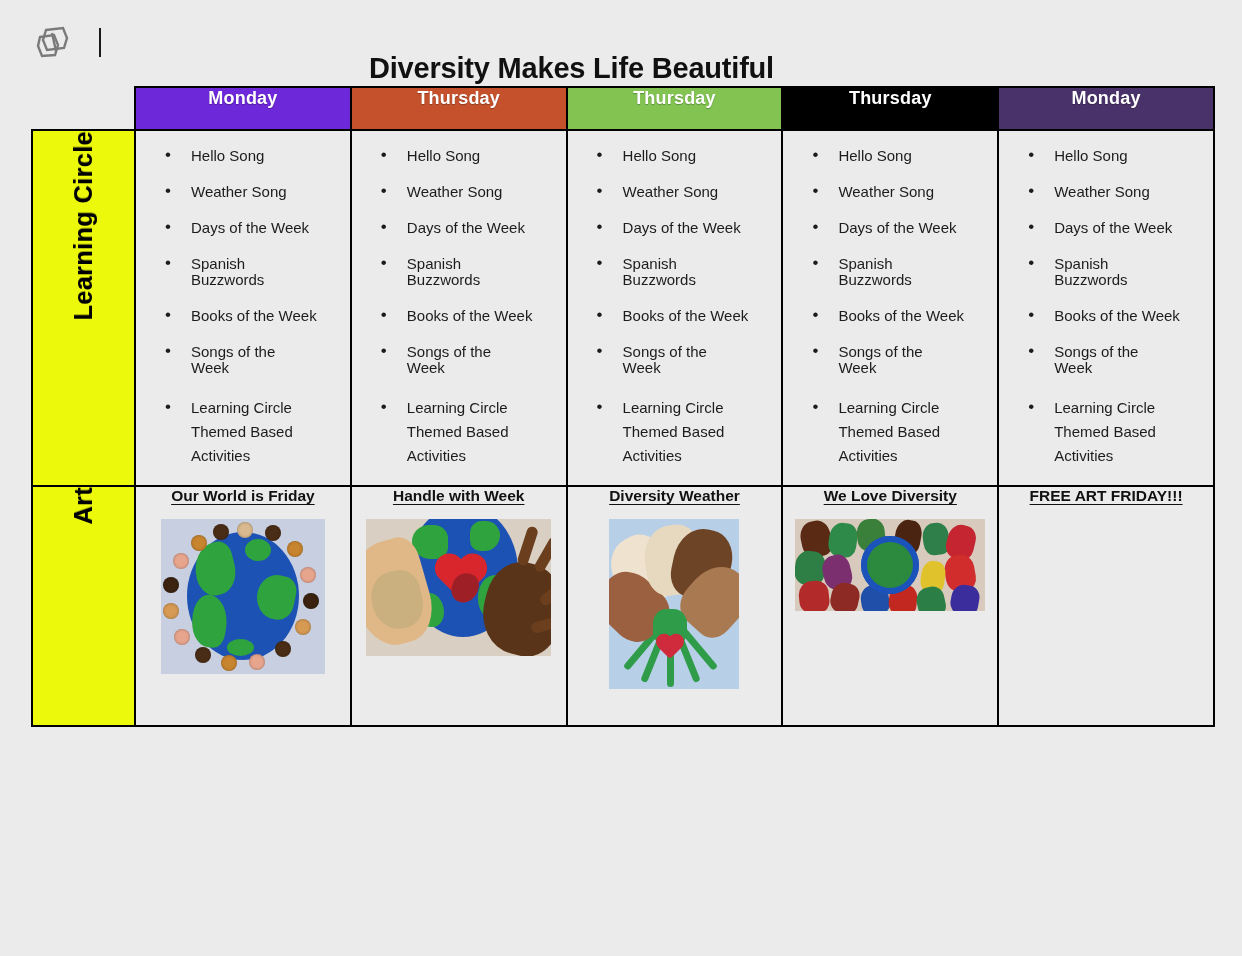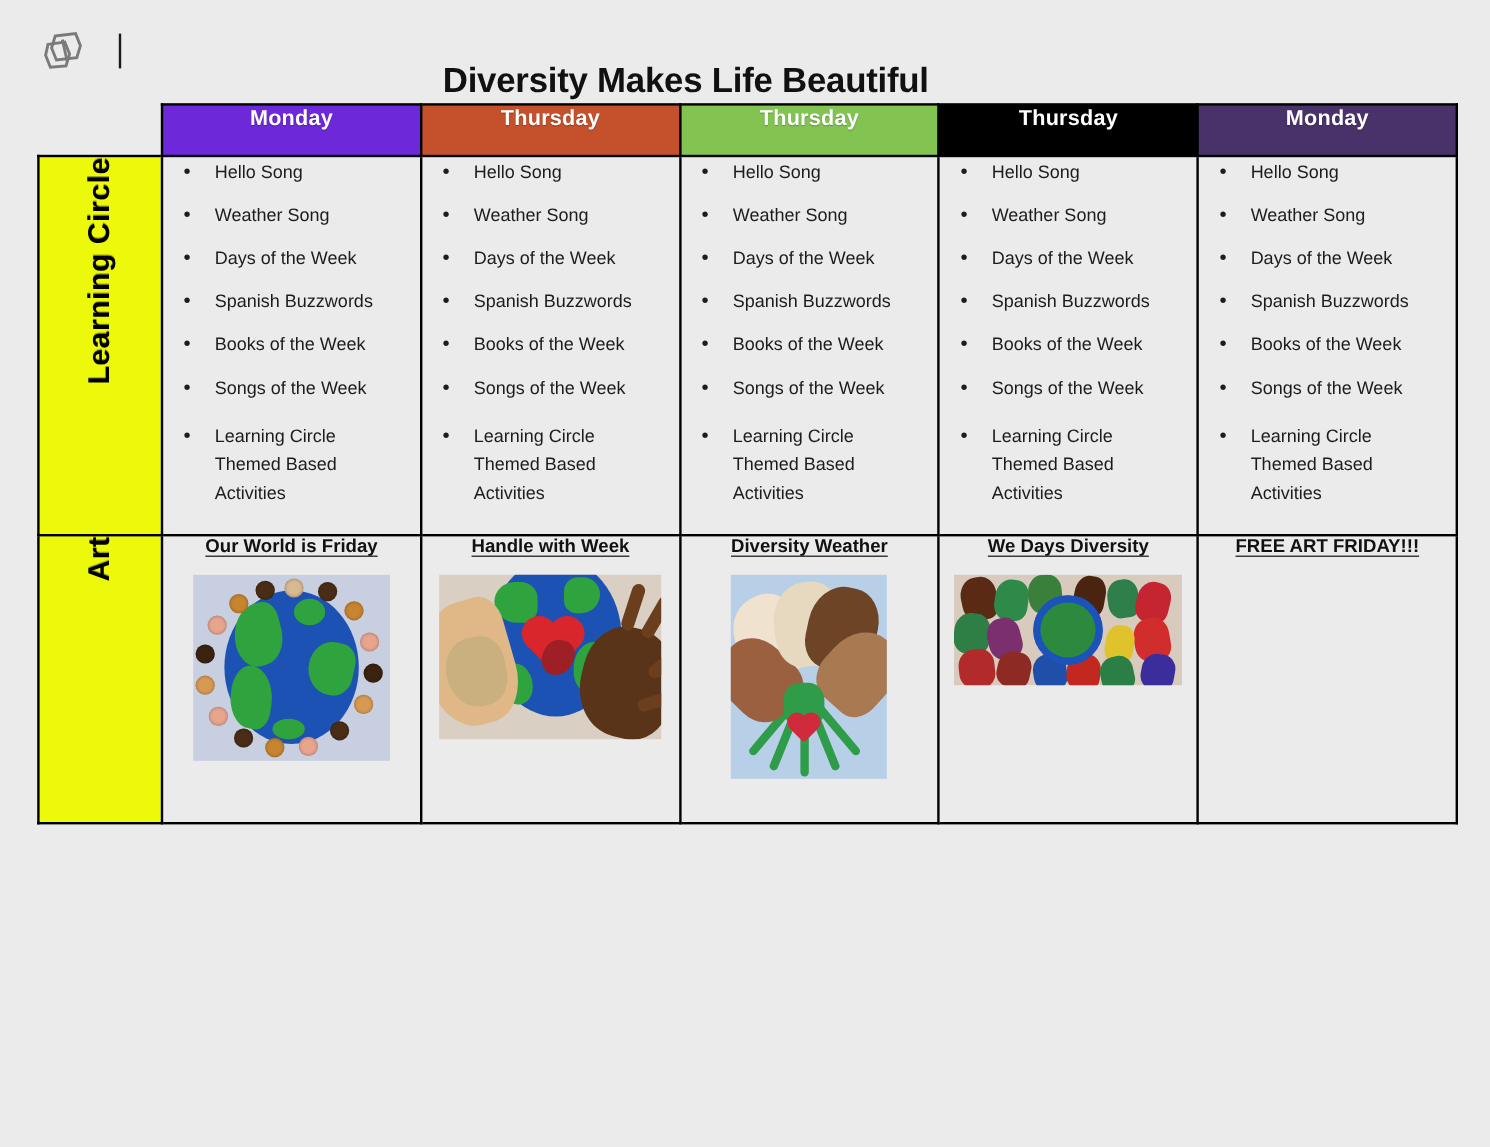--- a/index.html
+++ b/index.html
@@ -93,21 +93,21 @@
     display: inline-block;
     text-shadow: 1px 0 0 rgba(0,0,0,.35);
   }
 
   .lc-cell {
     background: #ebebeb;
     padding: 10px 8px 14px 8px;
     height: 314px;
   }
   ul.lc-list {
-    margin: 5px;
+    margin: 17px;
     padding: 0 16px 0 34px;
     list-style: none;
   }
   ul.lc-list li {
     position: relative;
     font-size: 15px;
     line-height: 16px;
     color: #1c1c1c;
     margin-bottom: 20px;
     padding-left: 4px;
@@ -403,21 +403,21 @@
           <div class="a3-hand" style="left:-6px;  top:52px; background:#9b6040; transform:rotate(-46deg)"></div>
           <div class="a3-hand" style="left:36px;  top:6px;  background:#e7d9c0; transform:rotate(-8deg)"></div>
           <div class="a3-hand" style="left:64px;  top:10px; background:#6d4425; transform:rotate(12deg)"></div>
           <div class="a3-hand" style="left:78px;  top:46px; background:#a97a52; transform:rotate(42deg)"></div>
           <div class="a3-knot"></div>
           <div class="a3-heart"></div>
         </div>
       </td>
 
       <td class="art-cell">
-        <div class="art-title">We Days Diversity</div>
+        <div class="art-title">We Love Diversity</div>
         <div class="art-frame art4">
           <div class="a4-print" style="left:6px;   top:2px;  width:30px; height:36px; background:#5a2a14; transform:rotate(-12deg)"></div>
           <div class="a4-print" style="left:34px;  top:4px;  width:28px; height:34px; background:#2e8a49; transform:rotate(8deg)"></div>
           <div class="a4-print" style="left:62px;  top:0px;  width:28px; height:32px; background:#3a7f3a; transform:rotate(-6deg)"></div>
           <div class="a4-print" style="left:100px; top:1px;  width:26px; height:34px; background:#4a2410; transform:rotate(10deg)"></div>
           <div class="a4-print" style="left:128px; top:4px;  width:26px; height:32px; background:#2f7f4a; transform:rotate(-8deg)"></div>
           <div class="a4-print" style="left:152px; top:6px;  width:28px; height:34px; background:#c42530; transform:rotate(14deg)"></div>
           <div class="a4-print" style="left:0px;   top:32px; width:30px; height:34px; background:#2e7f45; transform:rotate(6deg)"></div>
           <div class="a4-print" style="left:28px;  top:36px; width:28px; height:34px; background:#7b2f6e; transform:rotate(-14deg)"></div>
           <div class="a4-print" style="left:150px; top:36px; width:30px; height:36px; background:#d22d2d; transform:rotate(-10deg)"></div>

